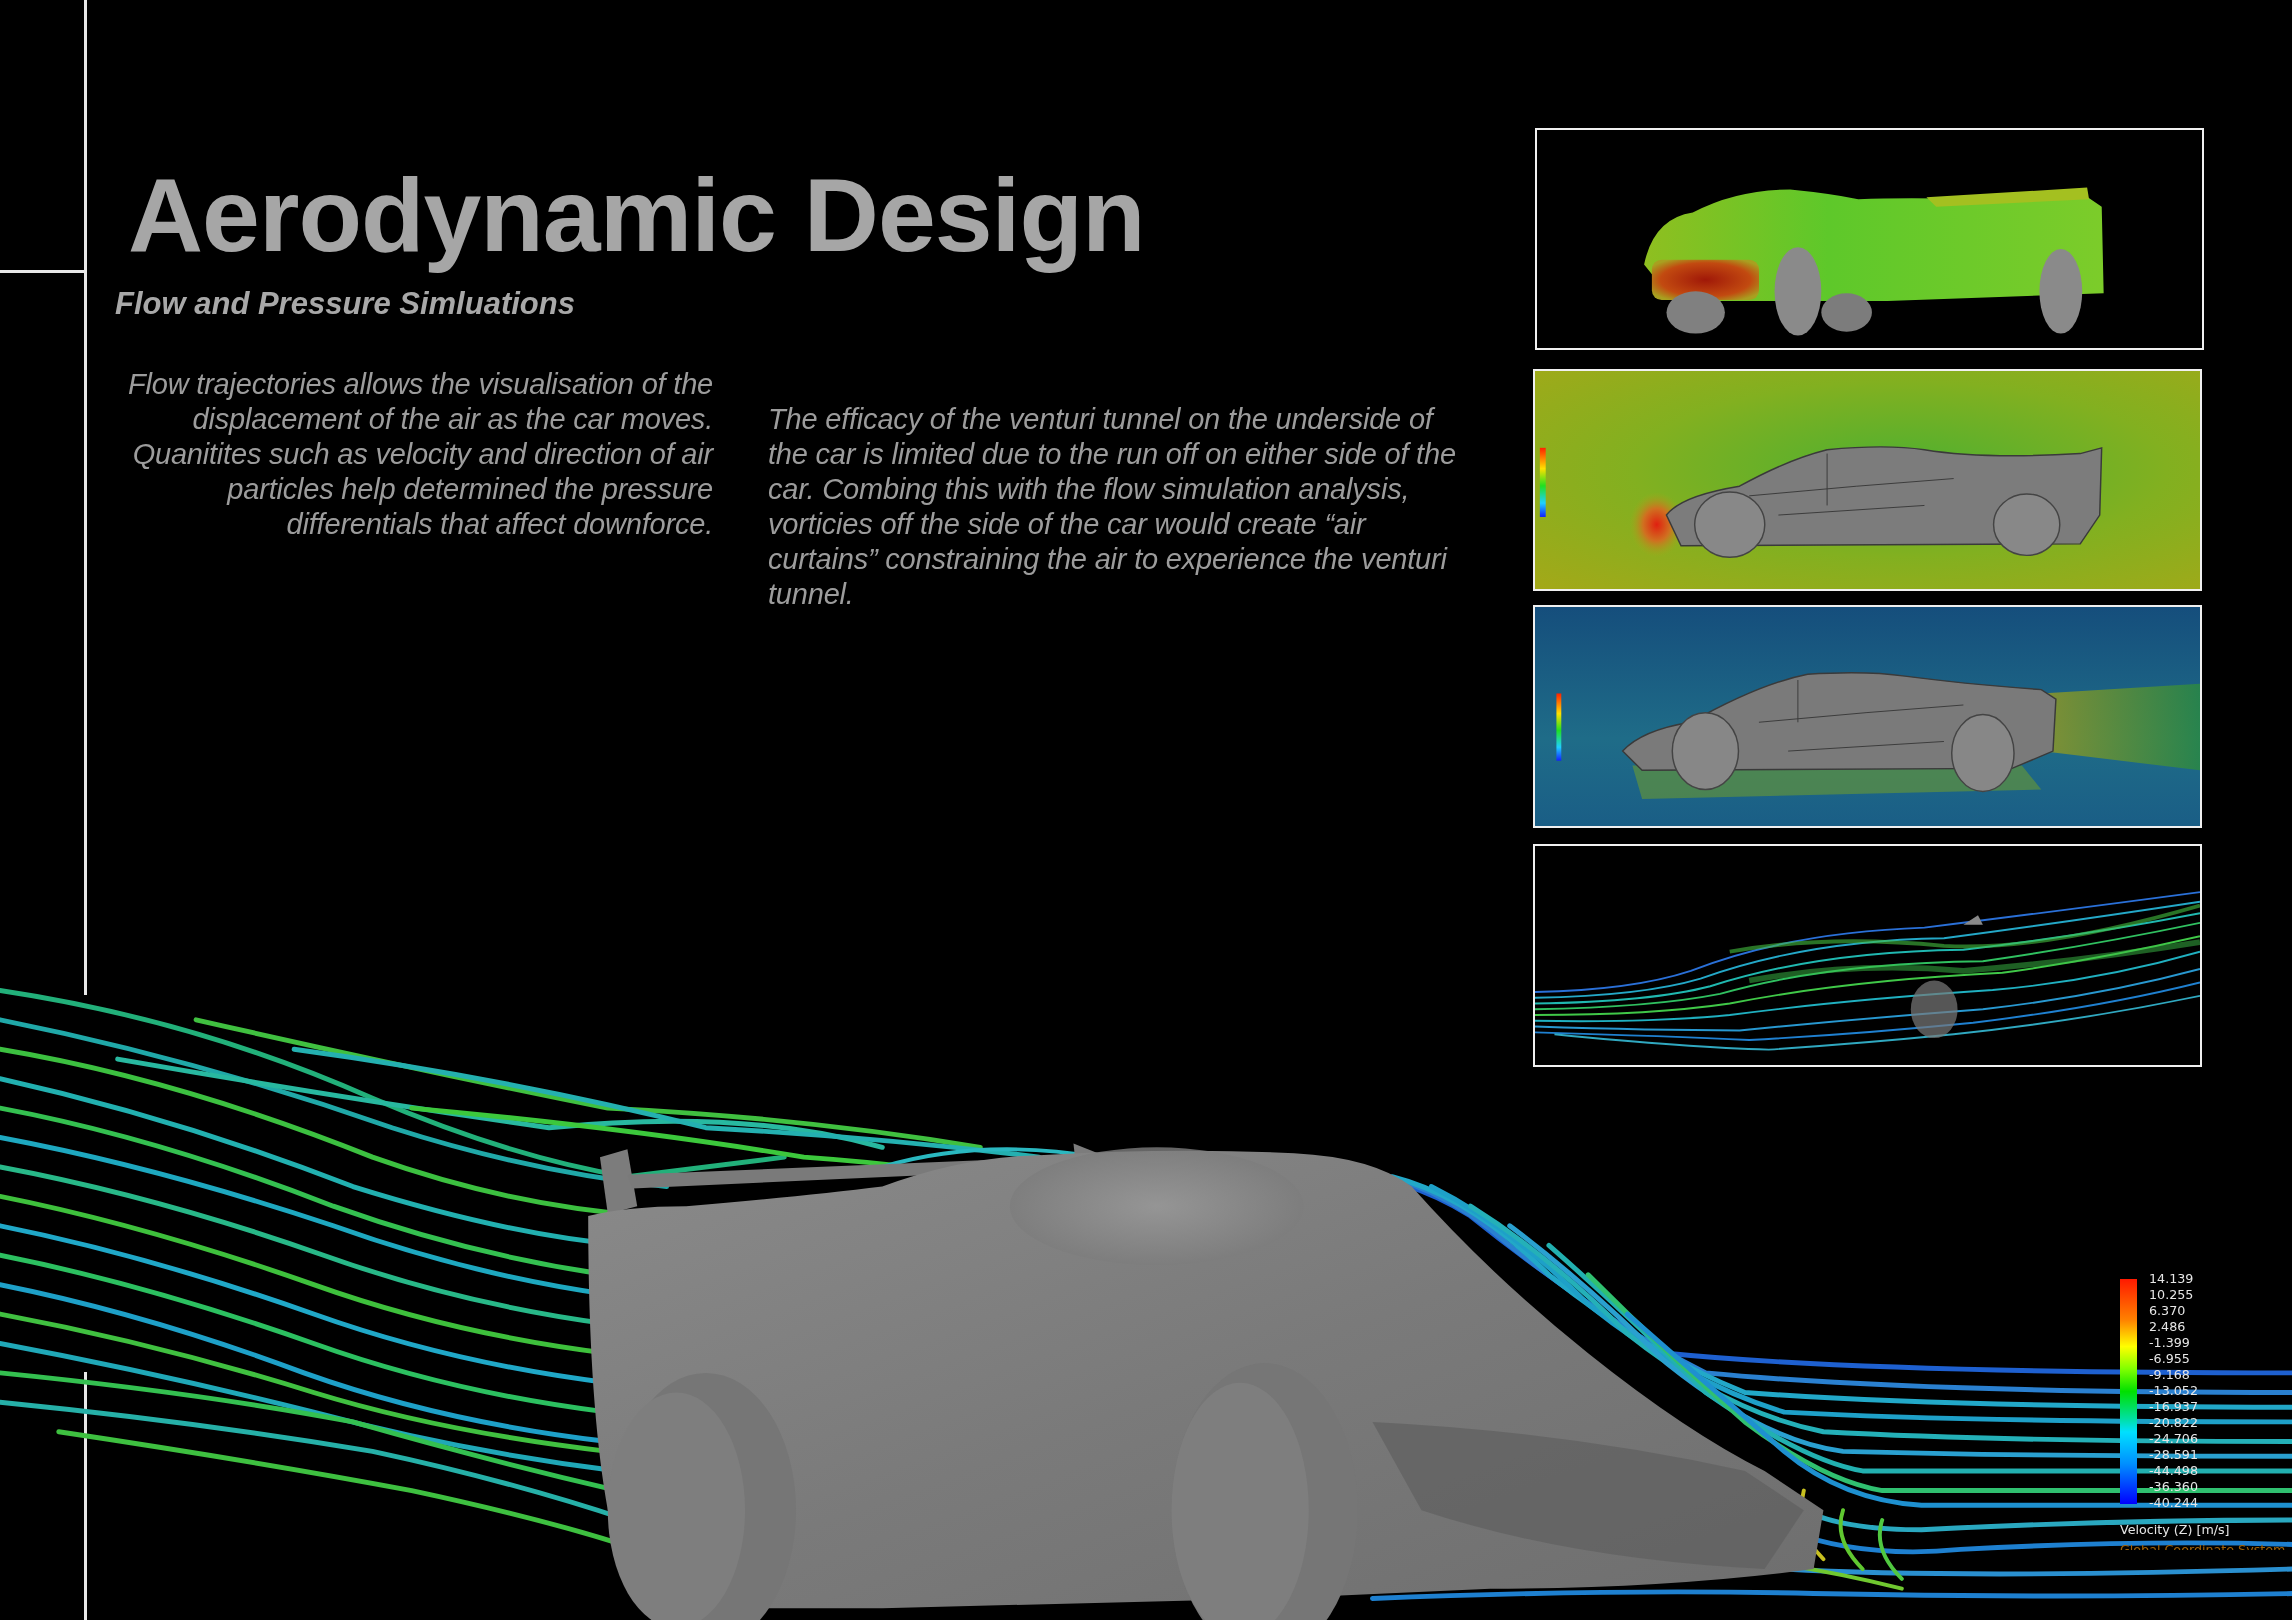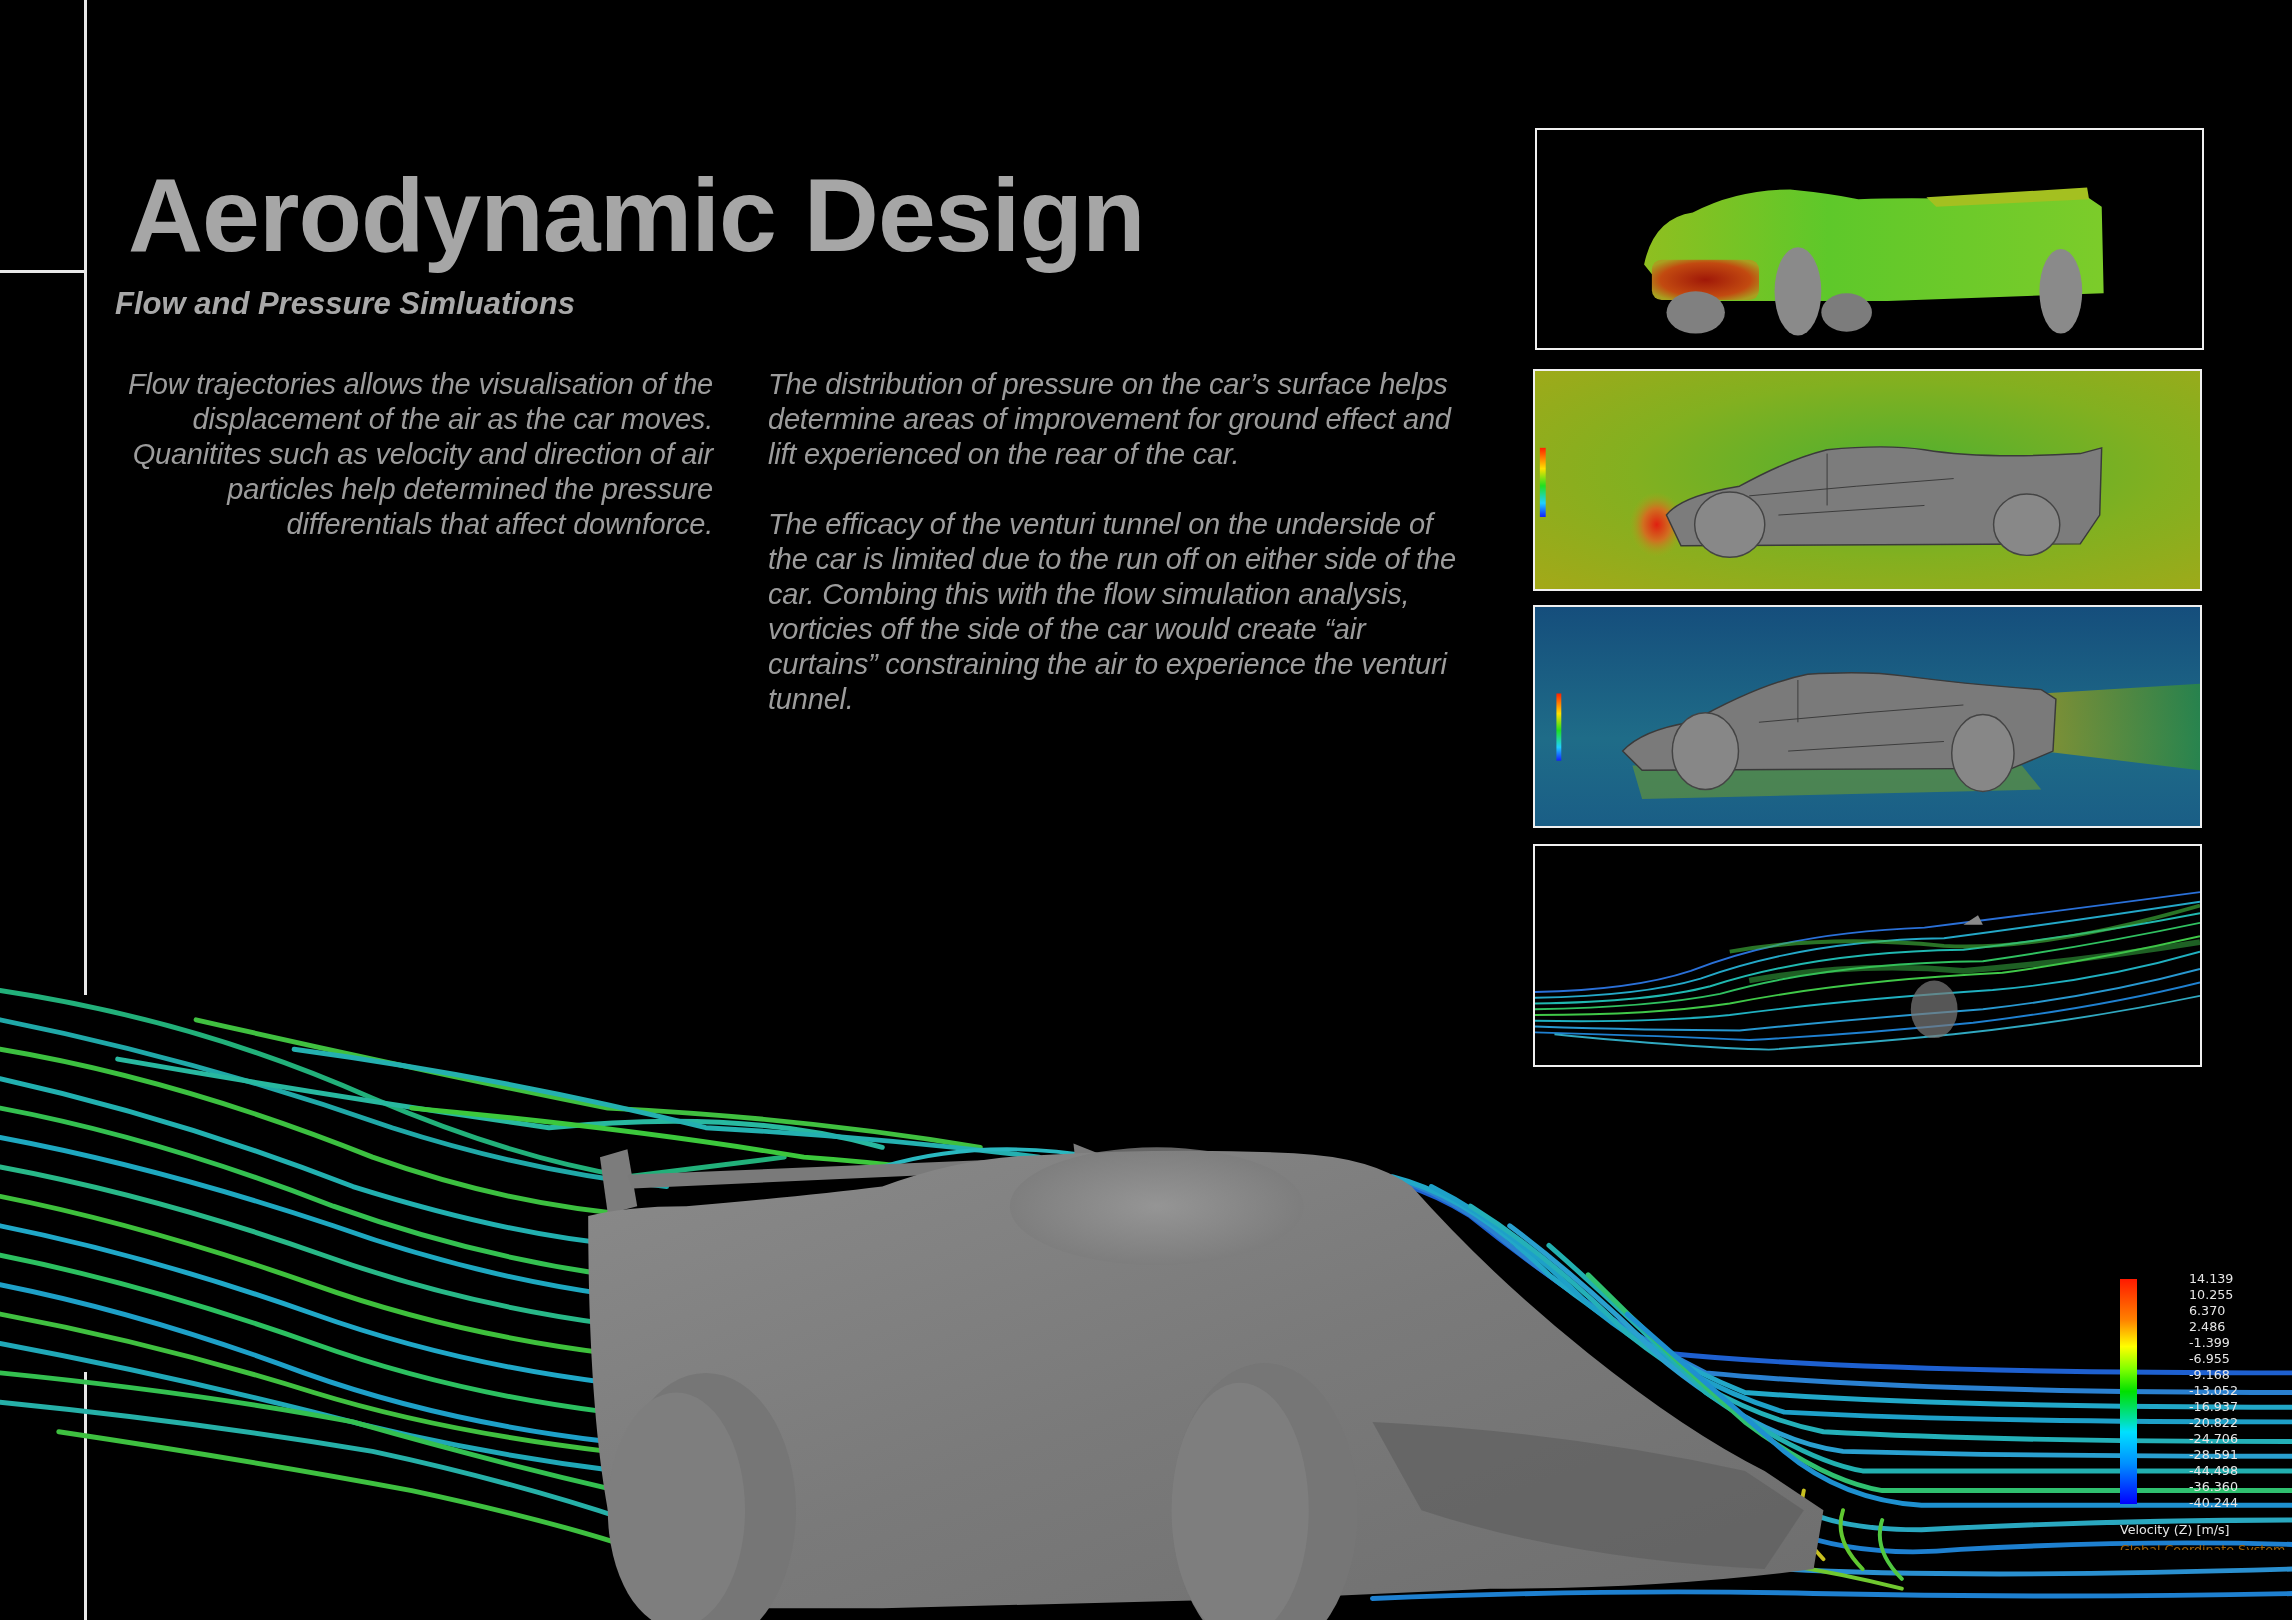--- a/index.html
+++ b/index.html
@@ -19,41 +19,40 @@
   .p2 { left:1533px; top:369px; width:669px; height:222px; }
   .p3 { left:1533px; top:605px; width:669px; height:223px; }
   .p4 { left:1533px; top:844px; width:669px; height:223px; background:#000; }
   .panel svg { display:block; width:100%; height:100%; }
   .bottom { position:absolute; left:0; top:961px; width:2293px; height:660px; }
   .bottom svg { width:100%; height:100%; display:block; }
   .legend { position:absolute; left:2120px; top:1279px; }
   .legend-bar { position:absolute; left:0; top:0; width:16.7px; height:225px;
     background:linear-gradient(to bottom,#ff1a00 0%,#ff8000 18%,#ffff00 30%,#80ff00 40%,#00e000 50%,#00e0a0 62%,#00e0ff 68%,#0090ff 82%,#0000ff 100%); }
   .legend-ticks { position:absolute; left:29px; top:-7.8px; font-family:"DejaVu Sans", sans-serif; font-size:12.7px; line-height:16px; color:#e6e6e6; white-space:nowrap; }
-  .legend-ticks div { height:16px;margin-left:40px; }
+  .legend-ticks div { height:16px; }
   .legend-title { position:absolute; left:0; top:243px; font-family:"DejaVu Sans", sans-serif; font-size:12.7px; color:#e6e6e6; white-space:nowrap; }
   .legend-sub { position:absolute; left:0; top:263px; font-family:"DejaVu Sans", sans-serif; font-size:12.7px; color:#a16207; white-space:nowrap; height:7.8px; overflow:hidden; line-height:15.7px; }
 </style>
 </head>
 <body>
 
 <div class="vline" style="top:0;height:995px;"></div>
 <div class="vline" style="top:1372px;height:248px;"></div>
 <div class="hline"></div>
 
 <h1 class="title" style="margin:16px;">Aerodynamic Design</h1>
 <div class="subtitle">Flow and Pressure Simluations</div>
 
 <div class="col col1">
   <p>Flow trajectories allows the visualisation of the displacement of the air as the car moves. Quanitites such as velocity and direction of air particles help determined the pressure differentials that affect downforce.</p>
   <div class="gap36"></div>
 </div>
 
 <div class="col col2">
-  <p>The distribution of pressure on the car’s surface helps determine areas of improvement for ground effect and lift experienced on the rear of the car.</p>
   <div class="gap36"></div>
   <p>The efficacy of the venturi tunnel on the underside of the car is limited due to the run off on either side of the car. Combing this with the flow simulation analysis, vorticies off the side of the car would create “air curtains” constraining the air to experience the venturi tunnel.</p>
   <div class="gap28"></div>
 </div>
 
 <div class="panel p1">
   <svg viewBox="0 0 683 227" preserveAspectRatio="none">
     <defs>
       <linearGradient id="p1body" x1="0" y1="0" x2="1" y2="0">
         <stop offset="0" stop-color="#8fbf20"></stop>

